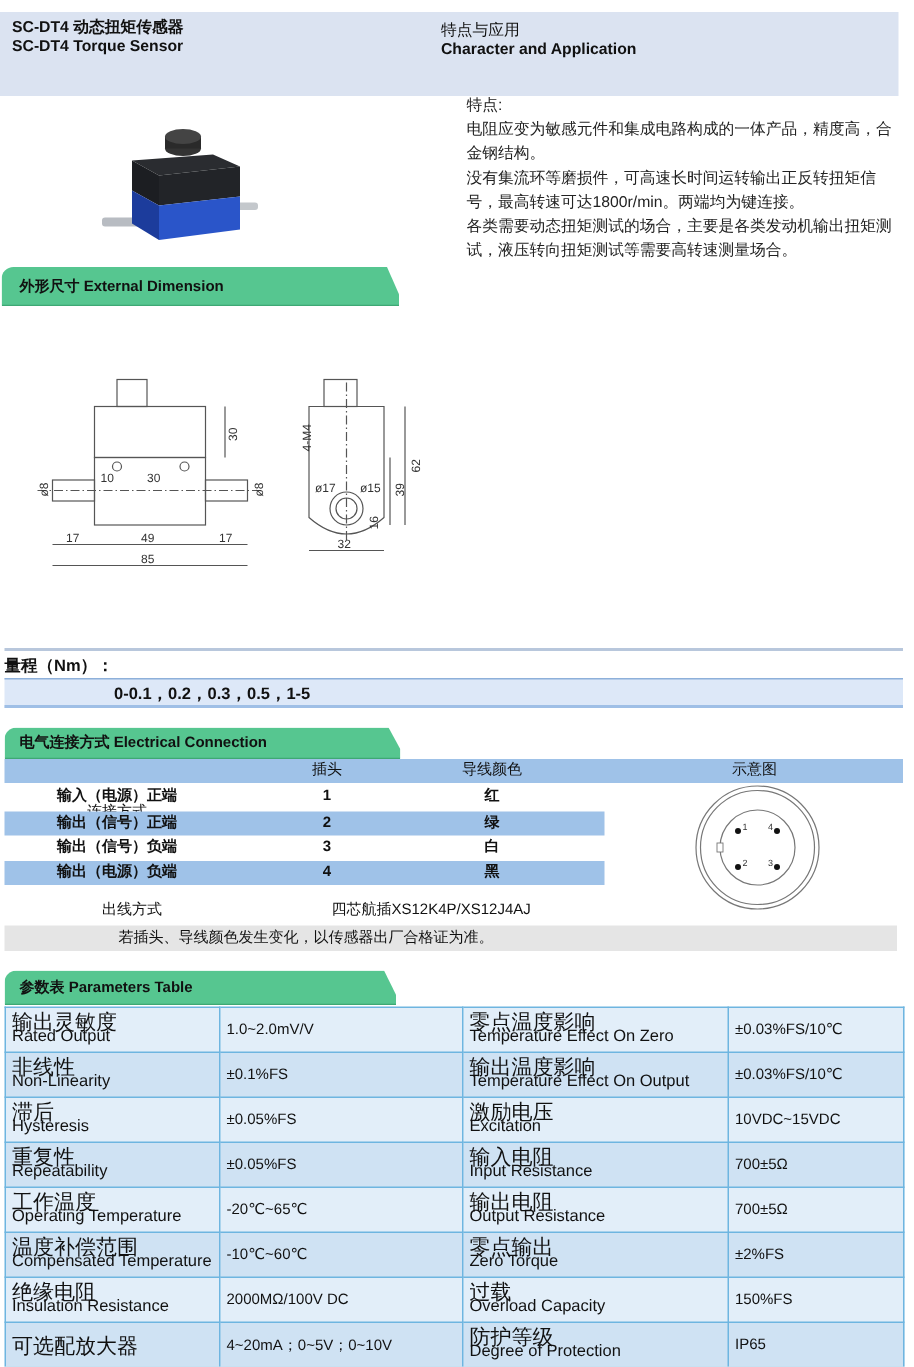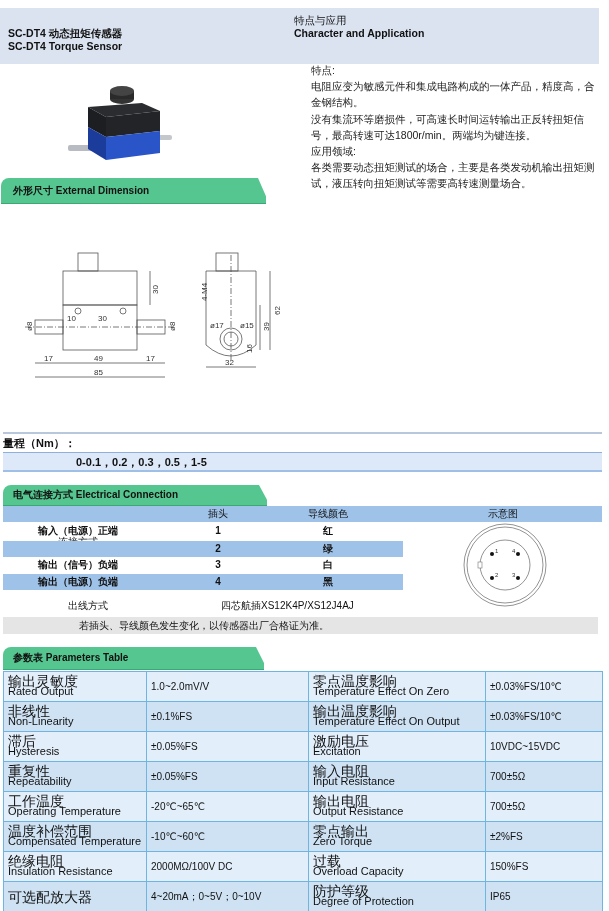--- a/index.html
+++ b/index.html
@@ -2,21 +2,21 @@
 <html><head>
 <meta charset="utf-8">
 <style>
   * { box-sizing: border-box; margin: 0; padding: 0; }
   html, body { width: 609px; height: 911px; background: #ffffff; overflow: hidden; }
   body { font-family: "Liberation Sans", "DejaVu Sans", sans-serif; color: #111; position: relative; }
 
   .abs { position: absolute; }
 
   .hdr-box { background: #dbe3f1; }
-  .hdr-left { left: 0; top: 8px; width: 317px; height: 56px; padding: 19px 8px; }
+  .hdr-left { left: 0; top: 8px; width: 317px; height: 56px; padding: 4px 8px; }
   .hdr-right { left: 294px; top: 8px; width: 305px; height: 56px; padding: 6px 0; }
   .hdr-text { font-size: 10.5px; font-weight: bold; line-height: 13px; }
   .hdr-text-normal { font-size: 10.5px; line-height: 13px; }
 
   .features { left: 311px; top: 62px; width: 290px; font-size: 10.5px; line-height: 16.2px; color: #222; }
 
   .product-photo { left: 60px; top: 75px; width: 120px; height: 100px; }
 
   .green-tab { background: #56c690; border-bottom: 1px solid #3ea874; font-size: 10px; font-weight: bold; color: #111;
     display: flex; align-items: center; padding-left: 12px; clip-path: polygon(0 4px, 4px 0, calc(100% - 8px) 0, 100% 70%, 100% 100%, 0 100%); border-radius: 8px 0 0 0; }
@@ -56,21 +56,20 @@
 </div>
 <div class="abs hdr-box hdr-right">
   <div class="hdr-text-normal">特点与应用</div>
   <div class="hdr-text">Character  and Application</div>
 </div>
 
 <div class="abs features">
   <div>特点:</div>
   <div>电阻应变为敏感元件和集成电路构成的一体产品，精度高，合金钢结构。</div>
   <div>没有集流环等磨损件，可高速长时间运转输出正反转扭矩信号，最高转速可达1800r/min。两端均为键连接。</div>
-  <div>应用领域:</div>
   <div>各类需要动态扭矩测试的场合，主要是各类发动机输出扭矩测试，液压转向扭矩测试等需要高转速测量场合。</div>
 </div>
 
 <svg class="abs product-photo" viewBox="0 0 120 100">
   <rect x="8" y="70" width="30" height="6" rx="2" fill="#b8bcc2"></rect>
   <rect x="86" y="60" width="26" height="5" rx="2" fill="#c4c8cc"></rect>
   <polygon points="28,32 82,28 100,36 46,42" fill="#2a2c30"></polygon>
   <polygon points="28,32 46,42 46,62 28,52" fill="#1c1e22"></polygon>
   <polygon points="46,42 100,36 100,56 46,62" fill="#222428"></polygon>
   <polygon points="28,52 46,62 46,85 28,74" fill="#1c3c9c"></polygon>
@@ -143,20 +142,21 @@
   <div class="abs elec-cell" style="left:290px;width:70px;">导线颜色</div>
   <div class="abs elec-cell" style="left:460px;width:80px;">示意图</div>
 </div>
 
 <div class="abs elec-row" style="top:523px;">
   <div class="abs elec-cell" style="left:0;width:150px;">输入（电源）正端</div>
   <div class="abs elec-cell" style="left:180px;width:70px;">1</div>
   <div class="abs elec-cell" style="left:290px;width:70px;">红</div>
 </div>
 <div class="abs elec-row shade" style="top:541px;">
+  <div class="abs elec-cell" style="left:0;width:150px;">输出（信号）正端</div>
   <div class="abs elec-cell" style="left:180px;width:70px;">2</div>
   <div class="abs elec-cell" style="left:290px;width:70px;">绿</div>
 </div>
 <div class="abs elec-row" style="top:557px;">
   <div class="abs elec-cell" style="left:0;width:150px;">输出（信号）负端</div>
   <div class="abs elec-cell" style="left:180px;width:70px;">3</div>
   <div class="abs elec-cell" style="left:290px;width:70px;">白</div>
 </div>
 <div class="abs elec-row shade" style="top:574px;">
   <div class="abs elec-cell" style="left:0;width:150px;">输出（电源）负端</div>

